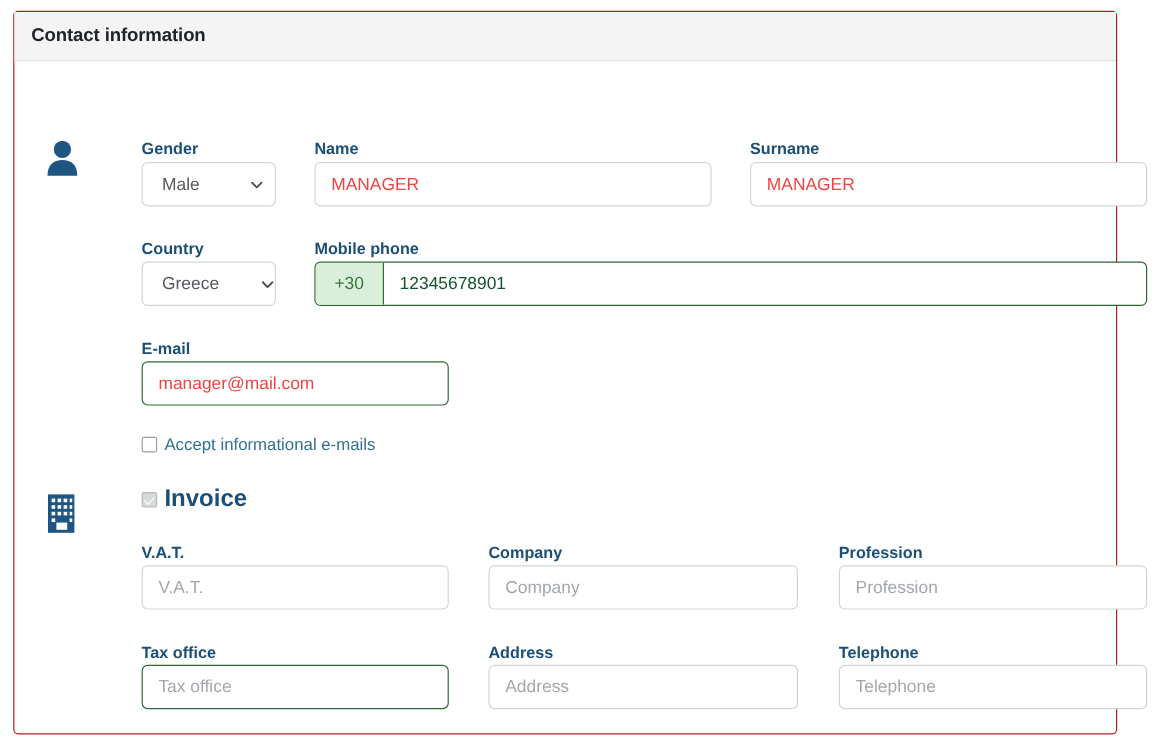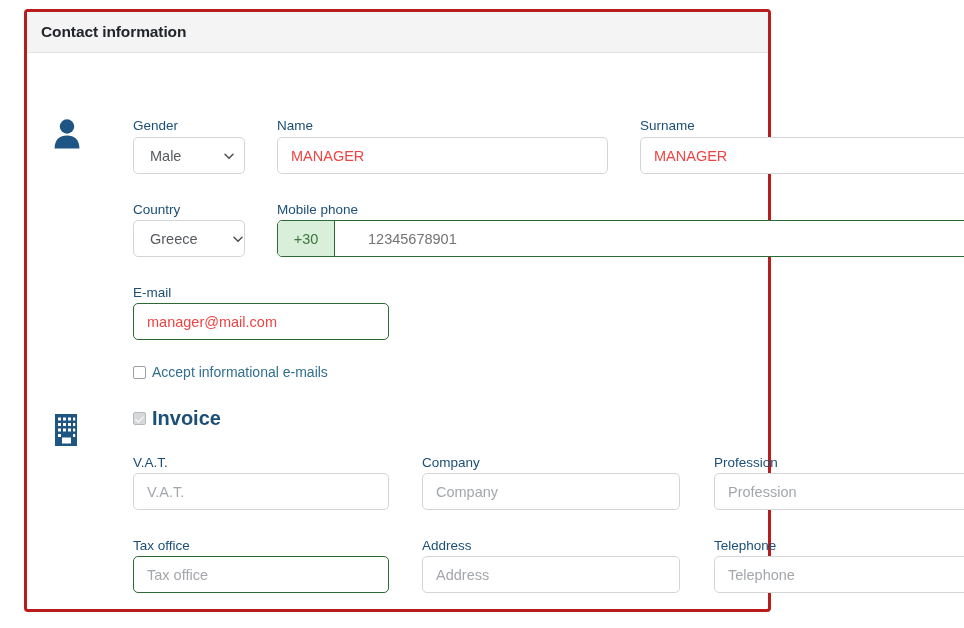--- a/index.html
+++ b/index.html
@@ -12,26 +12,26 @@
     background: #ffffff;
     font-family: "Liberation Sans", sans-serif;
     font-size: 14px;
     color: #212529;
     overflow: hidden;
   }
 
   
   .card {
     position: absolute;
-    left: 24px;
+    left: 11px;
     top: 9px;
-    width: 747px;
+    width: 920px;
     height: 603px;
     background: #ffffff;
-    border: 3px solid #b91c1c;
+    border: 1px solid #b91c1c;
     border-radius: 4px;
     box-sizing: border-box;
   }
   .card-header {
     height: 41px;
     background: #f4f4f5;
     border-bottom: 1px solid #e2e3e5;
     display: flex;
     align-items: center;
     padding-left: 14px;
@@ -71,21 +71,21 @@
     left: 20px;
     top: 358px;
     width: 38px;
     height: 38px;
   }
 
   
   .fld-label {
     position: absolute;
     font-size: 13.5px;
-    font-weight: normal;
+    font-weight: bold;
     color: #1b4f77;
     white-space: nowrap;
   }
 
   
   .ctl {
     position: absolute;
     box-sizing: border-box;
     height: 37px;
     border: 1px solid #d3d5d8;
@@ -127,40 +127,39 @@
   
   .phone-group {
     position: absolute;
     display: flex;
     height: 37px;
     box-sizing: border-box;
     border: 1px solid #2d6a33;
     border-radius: 5px;
     overflow: hidden;
     background: #fff;
-    gap: 20px;
   }
   .phone-prefix {
     width: 57px;
     background: #d9efd9;
     border-right: 1px solid #2d6a33;
     display: flex;
     align-items: center;
     justify-content: center;
     font-size: 14.5px;
     color: #3c763d;
     box-sizing: border-box;
   }
   .phone-input {
     flex: 1;
     display: flex;
     align-items: center;
     padding-left: 13px;
     font-size: 14.5px;
-    color: #737373;
+    color: #14532d;
   }
 
   
   .cbrow {
     position: absolute;
     display: flex;
     align-items: center;
   }
   .cbox {
     width: 13px;

